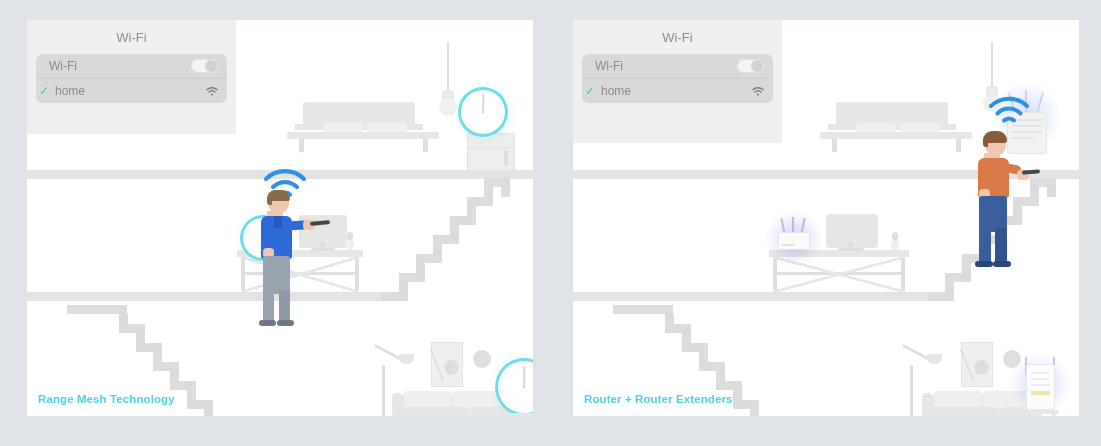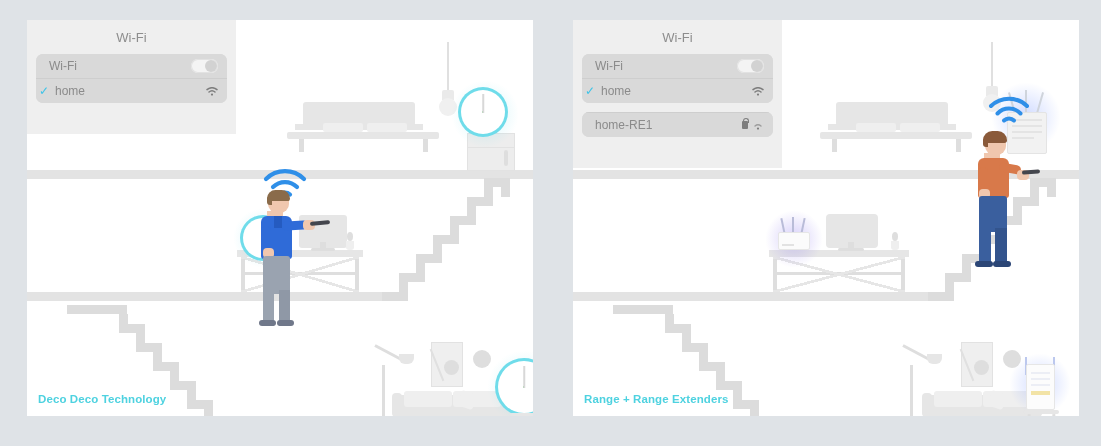--- a/index.html
+++ b/index.html
@@ -285,21 +285,21 @@
             <svg width="12" height="9" viewBox="0 0 12 9">
               <path d="M1 2.6 A7.5 7.5 0 0 1 11 2.6" fill="none" stroke="#7e7e7e" stroke-width="1.5" stroke-linecap="round"></path>
               <path d="M3 5 A4.6 4.6 0 0 1 9 5" fill="none" stroke="#7e7e7e" stroke-width="1.5" stroke-linecap="round"></path>
               <circle cx="6" cy="7.6" r="1.1" fill="#7e7e7e"></circle>
             </svg>
           </span>
         </div>
       </div>
     </div>
 
-    <div class="caption">Deco Deco Technology</div>
+    <div class="caption">Range Mesh Technology</div>
   </div>
 
   <div class="panel" id="panel-right">
 
     <div class="floor" style="left:0;top:150px;width:506px;height:9px;"></div>
     <div class="floor" style="left:0;top:272px;width:361px;height:9px;"></div>
 
     <div>
       <div class="step" style="left:355px;top:272px;width:26px;height:9px;"></div>
       <div class="step" style="left:372px;top:253px;width:26px;height:9px;"></div>
@@ -474,29 +474,19 @@
             <svg width="12" height="9" viewBox="0 0 12 9">
               <path d="M1 2.6 A7.5 7.5 0 0 1 11 2.6" fill="none" stroke="#7e7e7e" stroke-width="1.5" stroke-linecap="round"></path>
               <path d="M3 5 A4.6 4.6 0 0 1 9 5" fill="none" stroke="#7e7e7e" stroke-width="1.5" stroke-linecap="round"></path>
               <circle cx="6" cy="7.6" r="1.1" fill="#7e7e7e"></circle>
             </svg>
           </span>
         </div>
       </div>
 
       <div class="wifi-group">
-        <div class="wifi-row sep">
-          <span class="lbl">home-RE1</span>
-          <span class="row-icons">
-            <span class="lock"></span>
-            <svg width="12" height="9" viewBox="0 0 12 9">
-              <path d="M3 5 A4.6 4.6 0 0 1 9 5" fill="none" stroke="#9e9e9e" stroke-width="1.4" stroke-linecap="round"></path>
-              <circle cx="6" cy="7.6" r="1.1" fill="#7e7e7e"></circle>
-            </svg>
-          </span>
-        </div>
-      </div>
-    </div>
-
-    <div class="caption">Range + Range Extenders</div>
+      </div>
+    </div>
+
+    <div class="caption">Router + Router Extenders</div>
   </div>
 
 </div>
 
 </body></html>

